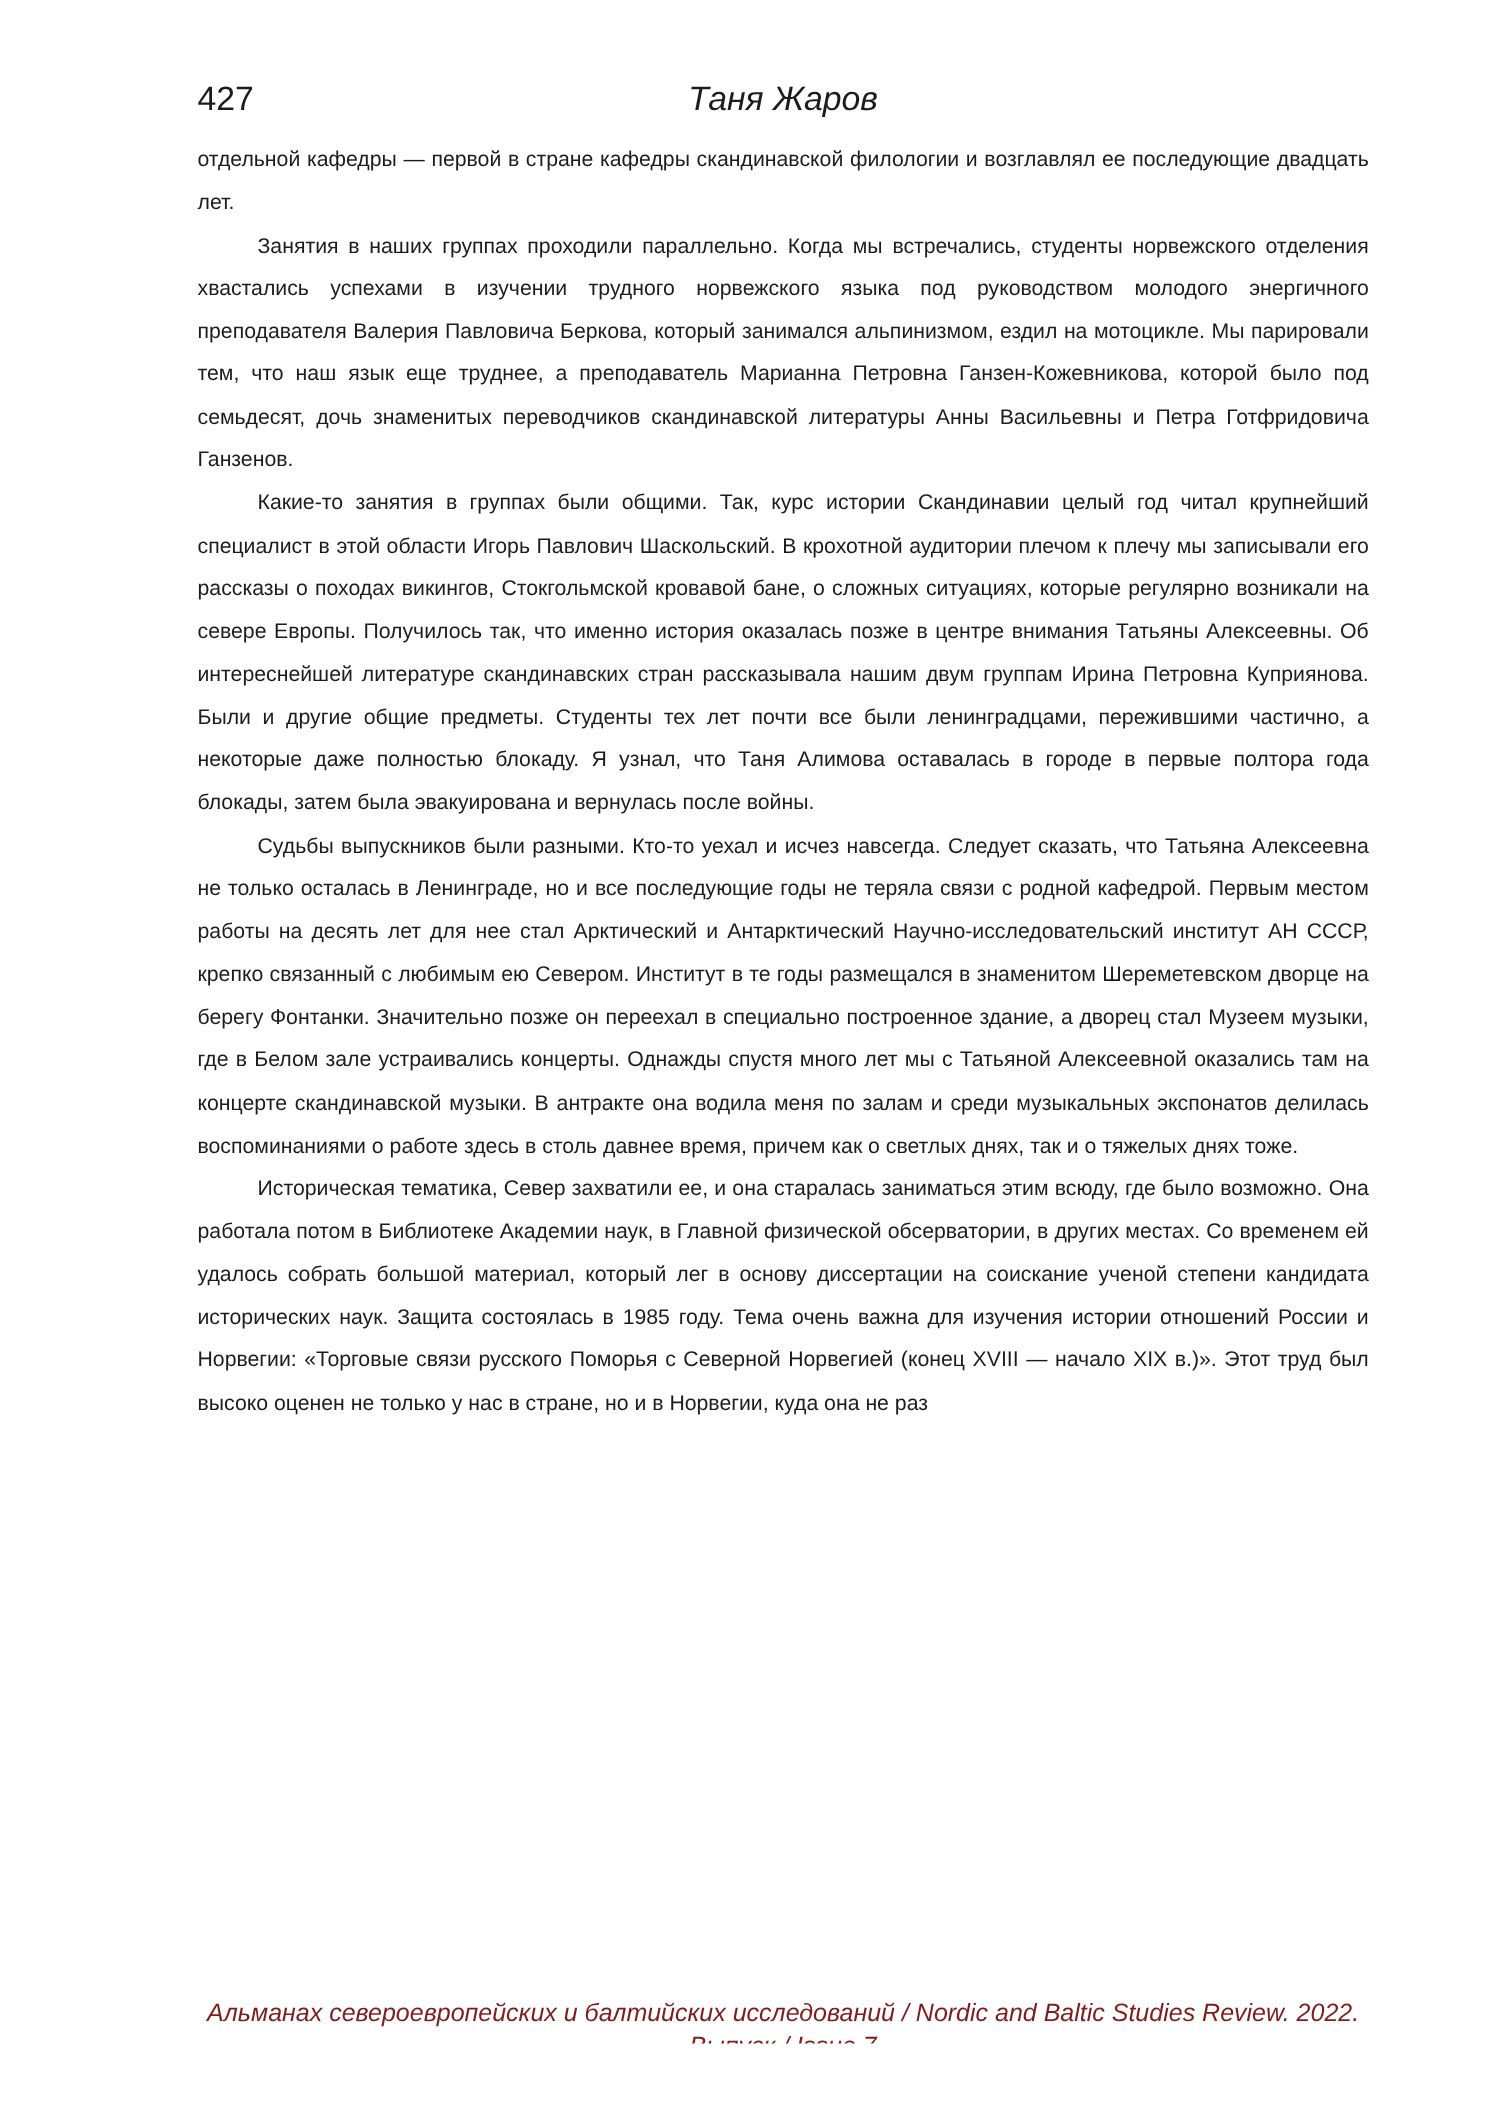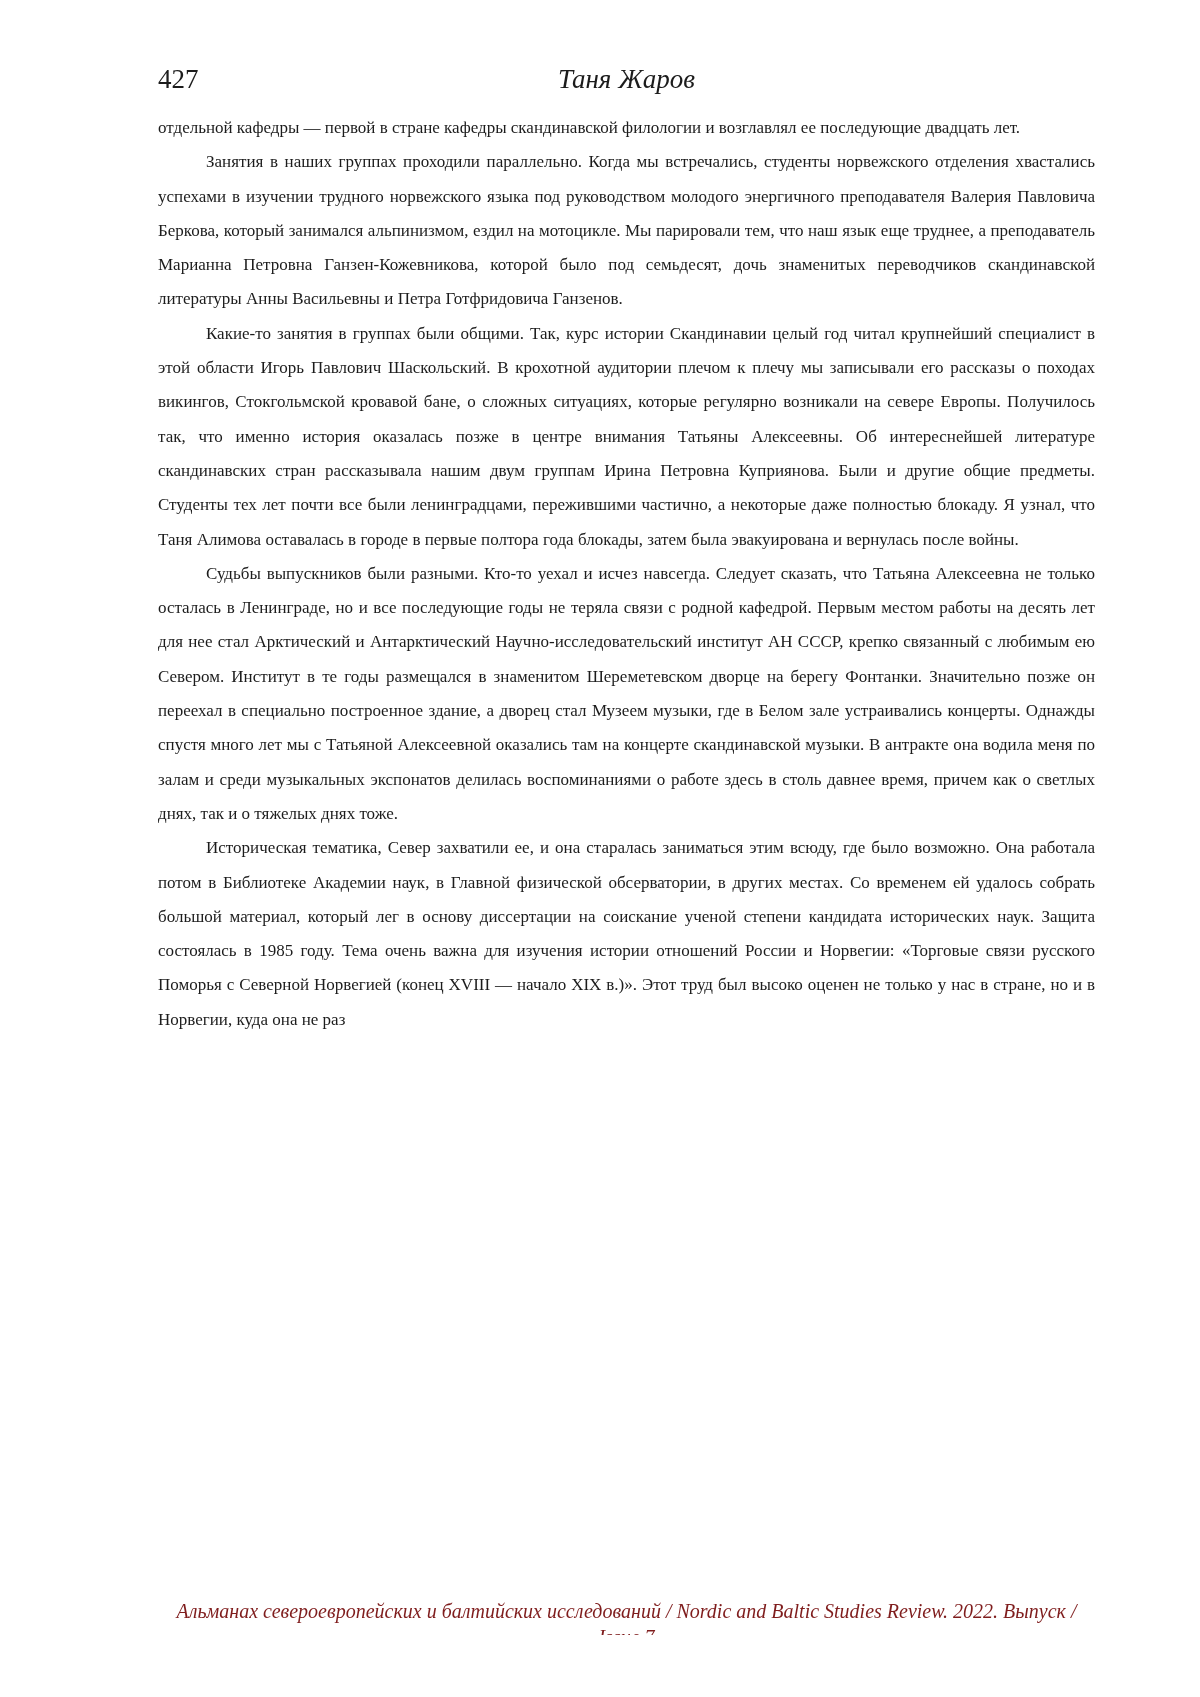--- a/index.html
+++ b/index.html
@@ -6,21 +6,21 @@
     margin: 0;
     padding: 0;
     background: #ffffff;
   }
   .page {
     position: relative;
     width: 1200px;
     height: 1635px;
     background: #ffffff;
     color: #1c1c1c;
-    font-family: Liberation Serif, serif;
+    font-family: Liberation Sans, sans-serif;
     overflow: hidden;
   }
   .header {
     position: absolute;
     top: 62px;
     left: 158px;
     width: 937px;
     height: 34px;
     font-size: 27px;
     line-height: 34px;

